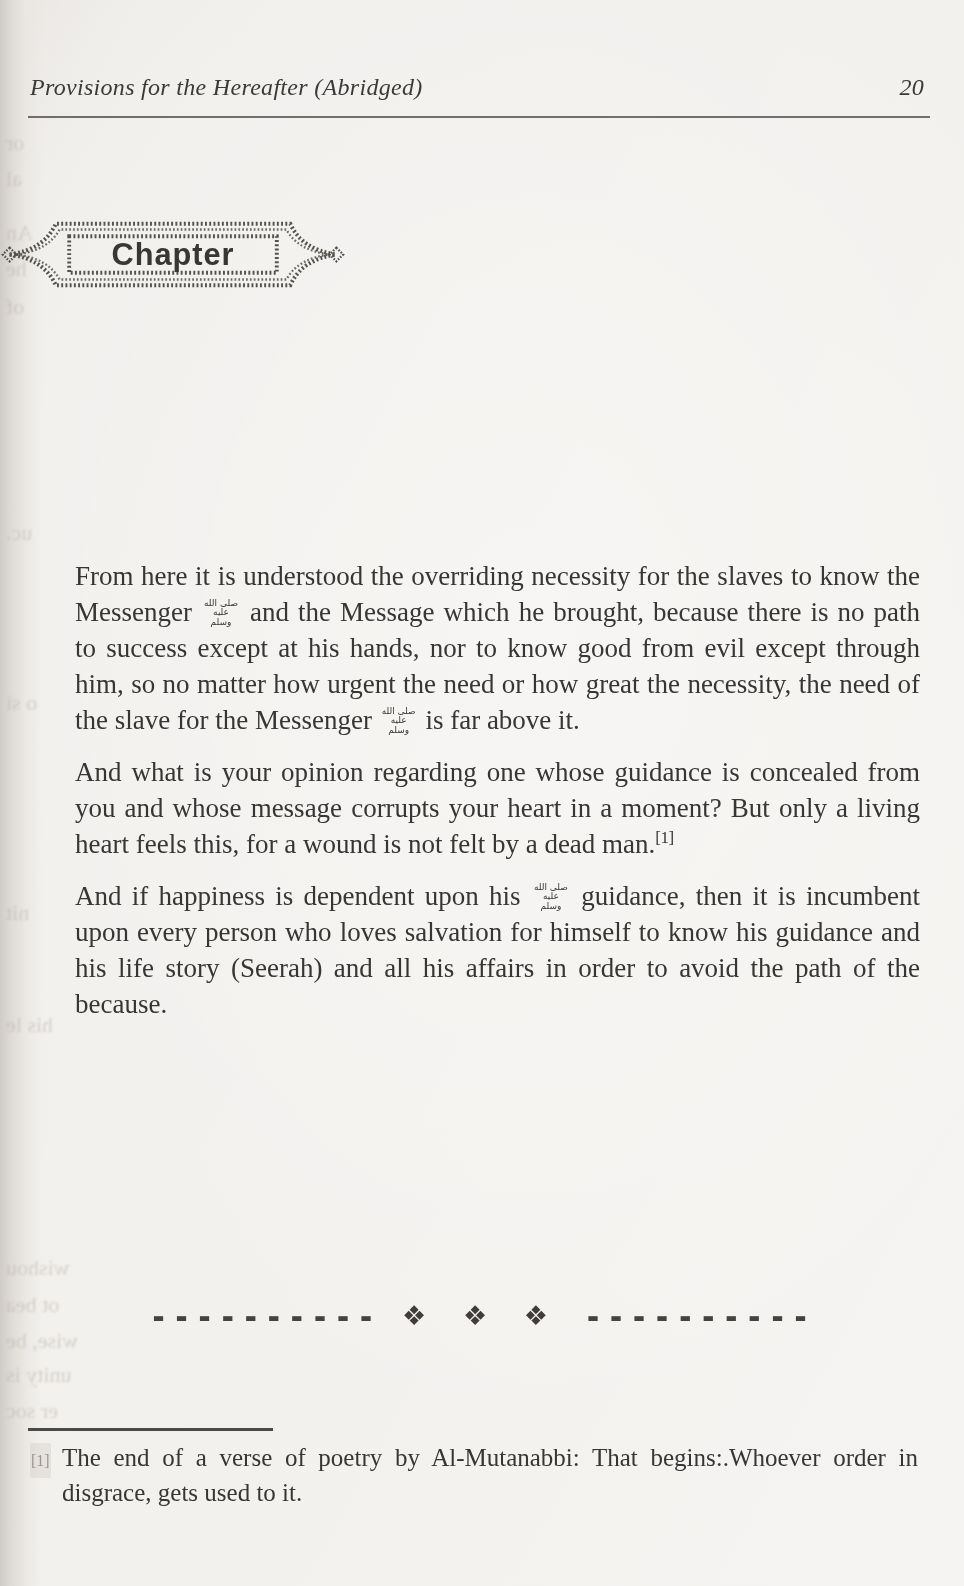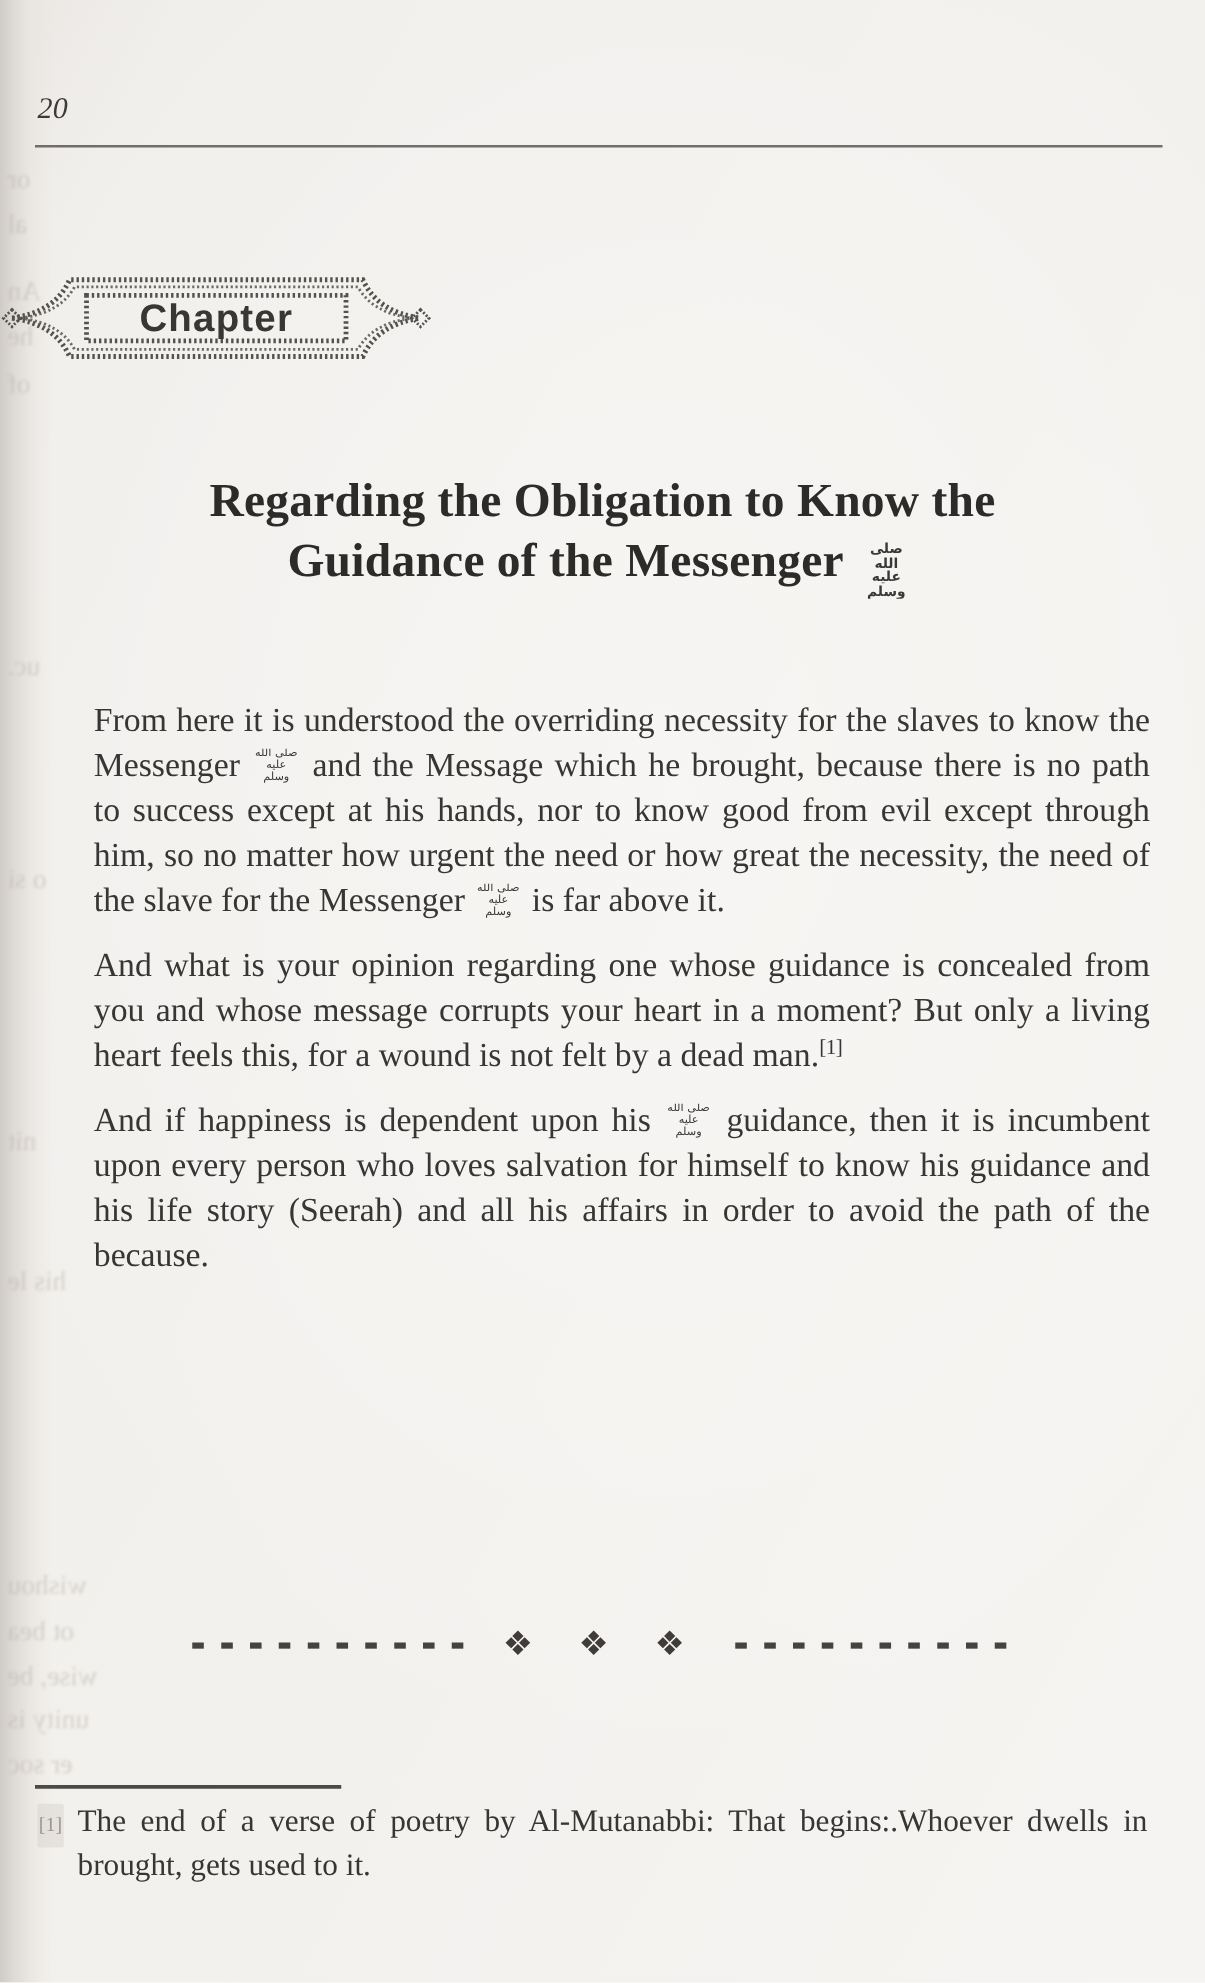--- a/index.html
+++ b/index.html
@@ -109,49 +109,49 @@
       <span class="artifact" style="top: 900px;">nit</span>
       <span class="artifact" style="top: 1012px;">his le</span>
       <span class="artifact" style="top: 1255px;">wishou</span>
       <span class="artifact" style="top: 1292px;">ot bea</span>
       <span class="artifact" style="top: 1328px;">wise, be</span>
       <span class="artifact" style="top: 1362px;">unity is</span>
       <span class="artifact" style="top: 1398px;">er soc</span>
     </div>
 
   <header class="running-header">
+    <span>Provisions for the Hereafter (Abridged)</span>
     <span>20</span>
   </header>
   <div class="header-rule"></div>
 
   <div class="chapter-box-wrap">
     <svg class="chapter-box" viewBox="0 0 360 84" xmlns="http://www.w3.org/2000/svg">
       <path class="cb-outer" d="M 10,42 Q 46,37 58,10 L 302,10 Q 314,37 350,42"></path>
       <path class="cb-outer" d="M 10,42 Q 46,47 58,74 L 302,74 Q 314,47 350,42"></path>
       <path class="cb-outer2" d="M 17,42 Q 50,38 62,16 L 298,16 Q 310,38 343,42"></path>
       <path class="cb-outer2" d="M 17,42 Q 50,46 62,68 L 298,68 Q 310,46 343,42"></path>
       <rect class="cb-inner" x="72" y="23" width="216" height="38"></rect>
       <rect class="cb-tip" x="5" y="37" width="10" height="10" transform="rotate(45 10 42)"></rect>
       <rect class="cb-tip" x="345" y="37" width="10" height="10" transform="rotate(45 350 42)"></rect>
       <text class="cb-text" x="180" y="53" text-anchor="middle">Chapter</text>
     </svg>
   </div>
 
-  <h1 class="chapter-title"><span>Regarding the Obligation to Know the</span><br><span>Guidance of the Messenger</span> <span class="saw saw-lg">صلى الله عليه وسلم</span></h1>
 
   <main class="body-text">
     <p><span>From here it is understood the overriding necessity for the slaves to know the Messenger </span><span class="saw">صلى الله عليه وسلم</span><span> and the Message which he brought, because there is no path to success except at his hands, nor to know good from evil except through him, so no matter how urgent the need or how great the necessity, the need of the slave for the Messenger </span><span class="saw">صلى الله عليه وسلم</span><span> is far above it.</span></p>
     <p><span>And what is your opinion regarding one whose guidance is concealed from you and whose message corrupts your heart in a moment? But only a living heart feels this, for a wound is not felt by a dead man.</span><span class="seg-sup">[1]</span></p>
     <p><span>And if happiness is dependent upon his </span><span class="saw">صلى الله عليه وسلم</span><span> guidance, then it is incumbent upon every person who loves salvation for himself to know his guidance and his life story (</span><span class="seg-italic">Seerah</span><span>) and all his affairs in order to avoid the path of the because.</span></p>
   </main>
 
   <div class="divider">
     <span class="dashes">----------</span>
     <span class="diamonds">❖ ❖ ❖</span>
     <span class="dashes">----------</span>
   </div>
 
   <div class="footnote-rule"></div>
   <div class="footnote">
     <span class="fn-marker">[1]</span>
-    <span class="fn-text">The end of a verse of poetry by Al-Mutanabbi: That begins:.Whoever dwells in brought, gets used to it.</span>
+    <span class="fn-text">The end of a verse of poetry by Al-Mutanabbi: That begins:.Whoever order in disgrace, gets used to it.</span>
   </div>
 </div>
 
 </body></html>

